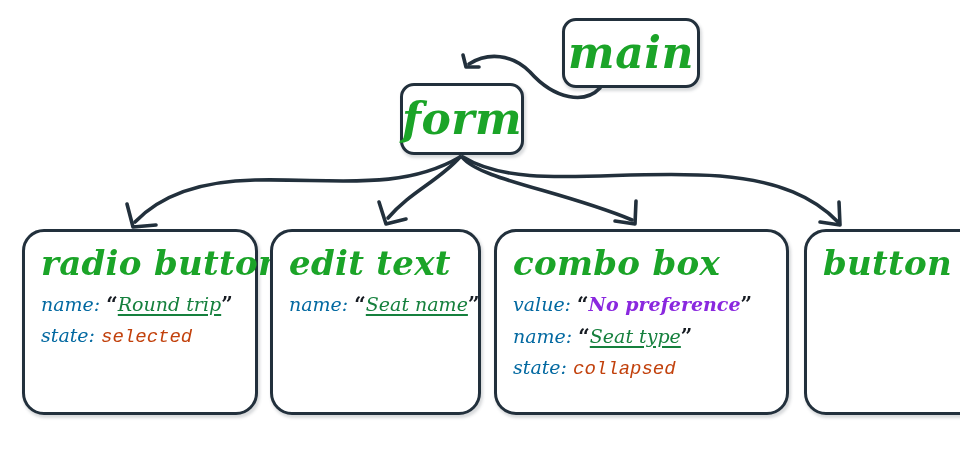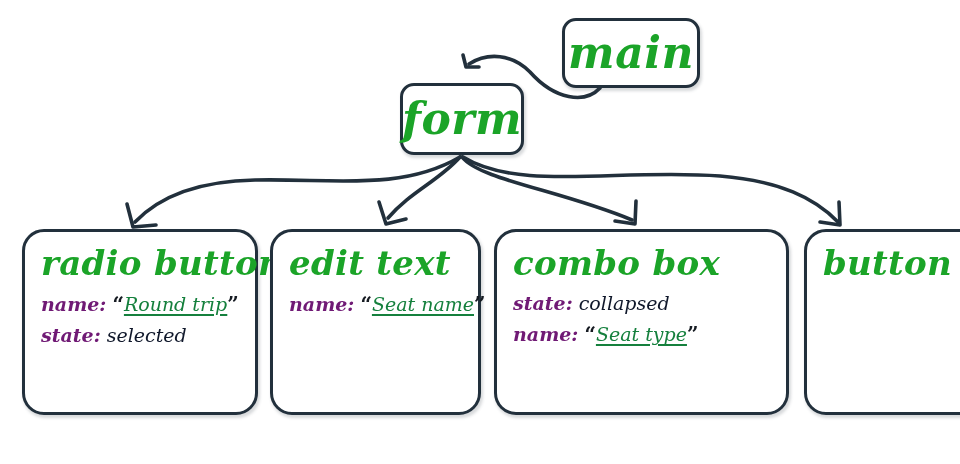--- a/index.html
+++ b/index.html
@@ -70,41 +70,41 @@
   }
   .prop {
     font-family: "DejaVu Serif", serif;
     font-style: italic;
     font-size: 19px;
     line-height: 1.62;
     color: #161b22;
     white-space: nowrap;
   }
   .prop-key {
-    color: #701a75;
-    font-weight: bold;
+    color: #0369a1;
   }
   .quote {
     color: #161b22;
     font-style: normal;
     font-weight: 700;
     font-size: 20px;
   }
   .val-name {
     color: #15803d;
     text-decoration: underline;
     text-underline-offset: 3px;
     text-decoration-thickness: 1.5px;
   }
   .val-value {
     color: #8a28df;
     font-weight: 700;
   }
   .val-state {
-    color: #0f172a;
+    color: #c2410c;
+    font-family: Liberation Mono, monospace;
   }
 </style>
 </head>
 <body>
 
 <div id="canvas">
 
   <svg id="edges" viewBox="0 0 960 464" xmlns="http://www.w3.org/2000/svg">
     <defs>
       <style>
@@ -166,29 +166,33 @@
 
     <div class="prop">
       <span class="prop-key">name:</span>
       <span class="quote">“</span><span class="val-name">Seat name</span><span class="quote">”</span>
     </div>
   </div>
 
   <div class="node card" style="left:494px; top:229px; width:295px; height:186px;">
     <div class="card-title">combo box</div>
 
-
     <div class="prop">
-      <span class="prop-key">state:</span>
-      <span class="val-state">collapsed</span>
+      <span class="prop-key">value:</span>
+      <span class="quote">“</span><span class="val-value">No preference</span><span class="quote">”</span>
     </div>
 
     <div class="prop">
       <span class="prop-key">name:</span>
       <span class="quote">“</span><span class="val-name">Seat type</span><span class="quote">”</span>
+    </div>
+
+    <div class="prop">
+      <span class="prop-key">state:</span>
+      <span class="val-state">collapsed</span>
     </div>
   </div>
 
   <div class="node card" style="left:804px; top:229px; width:206px; height:186px;">
     <div class="card-title">button</div>
 
   </div>
 
 </div>
 

